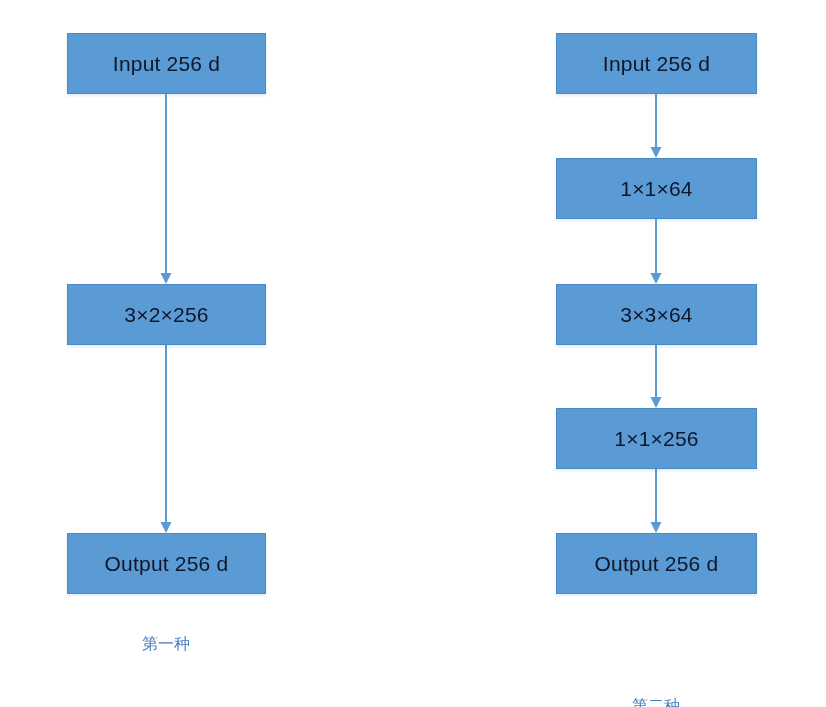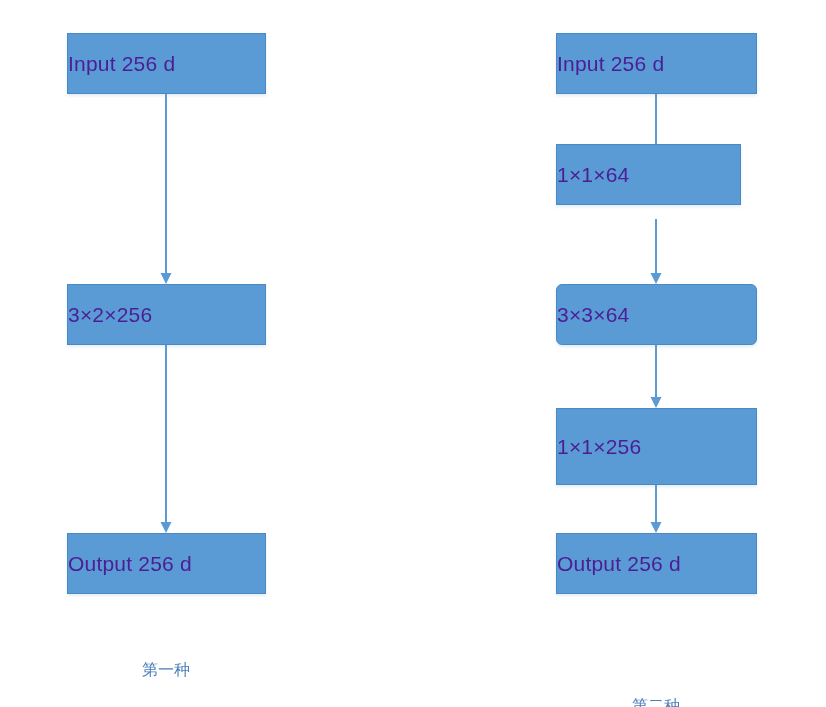--- a/index.html
+++ b/index.html
@@ -26,22 +26,22 @@
   #column-left  { left: 0px;   width: 413px; }
   #column-right { left: 413px; width: 413px; }
 
   .node-box {
     position: absolute;
     box-sizing: border-box;
     background: #5b9bd5;
     border: 1px solid #4a8ac4;
     display: flex;
     align-items: center;
-    justify-content: flex-start;
-    color: #4c1d95;
+    justify-content: center;
+    color: #0f172a;
     font-size: 21px;
     font-weight: 400;
     letter-spacing: 0.2px;
     line-height: 1;
     white-space: nowrap;
     box-shadow: 0 2px 3px rgba(120,160,200,0.20);
   }
   .node-label {
     display: block;
     pointer-events: none;
@@ -84,21 +84,21 @@
     </div>
     <div class="node-box" style="left: 67px; top: 33px; width: 199px; height: 61px;">
       <span class="node-label">Input 256 d</span>
     </div>
     <div class="node-box" style="left: 67px; top: 284px; width: 199px; height: 61px;">
       <span class="node-label">3×2×256</span>
     </div>
     <div class="node-box" style="left: 67px; top: 533px; width: 199px; height: 61px;">
       <span class="node-label">Output 256 d</span>
     </div>
-    <div class="caption" style="left: 66px; top: 662px; width: 200px;">第一种</div>
+    <div class="caption" style="left: 66px; top: 636px; width: 200px;">第一种</div>
     <div class="connector" style="left: 646px; top: 94px; height: 64px;">
       <svg width="20" height="64" viewBox="0 0 20 64">
         <line x1="10" y1="0" x2="10" y2="55" stroke="#5b9bd5" stroke-width="2"></line>
         <polygon points="4.5,53 15.5,53 10,64" fill="#5b9bd5"></polygon>
       </svg>
     </div>
     <div class="connector" style="left: 646px; top: 219px; height: 65px;">
       <svg width="20" height="65" viewBox="0 0 20 65">
         <line x1="10" y1="0" x2="10" y2="56" stroke="#5b9bd5" stroke-width="2"></line>
         <polygon points="4.5,54 15.5,54 10,65" fill="#5b9bd5"></polygon>
@@ -112,26 +112,26 @@
     </div>
     <div class="connector" style="left: 646px; top: 469px; height: 64px;">
       <svg width="20" height="64" viewBox="0 0 20 64">
         <line x1="10" y1="0" x2="10" y2="55" stroke="#5b9bd5" stroke-width="2"></line>
         <polygon points="4.5,53 15.5,53 10,64" fill="#5b9bd5"></polygon>
       </svg>
     </div>
     <div class="node-box" style="left: 556px; top: 33px; width: 201px; height: 61px;">
       <span class="node-label">Input 256 d</span>
     </div>
-    <div class="node-box" style="left: 556px; top: 144px; width: 185px; height: 61px;">
+    <div class="node-box" style="left: 556px; top: 158px; width: 201px; height: 61px;">
       <span class="node-label">1×1×64</span>
     </div>
-    <div class="node-box" style="left: 556px; top: 284px; width: 201px; height: 61px; border-radius: 6px;">
+    <div class="node-box" style="left: 556px; top: 284px; width: 201px; height: 61px;">
       <span class="node-label">3×3×64</span>
     </div>
-    <div class="node-box" style="left: 556px; top: 408px; width: 201px; height: 77px;">
+    <div class="node-box" style="left: 556px; top: 408px; width: 201px; height: 61px;">
       <span class="node-label">1×1×256</span>
     </div>
     <div class="node-box" style="left: 556px; top: 533px; width: 201px; height: 61px;">
       <span class="node-label">Output 256 d</span>
     </div>
     <div class="caption" style="left: 556px; top: 698px; width: 200px;">第二种</div>
   </div>
 
 </body></html>

